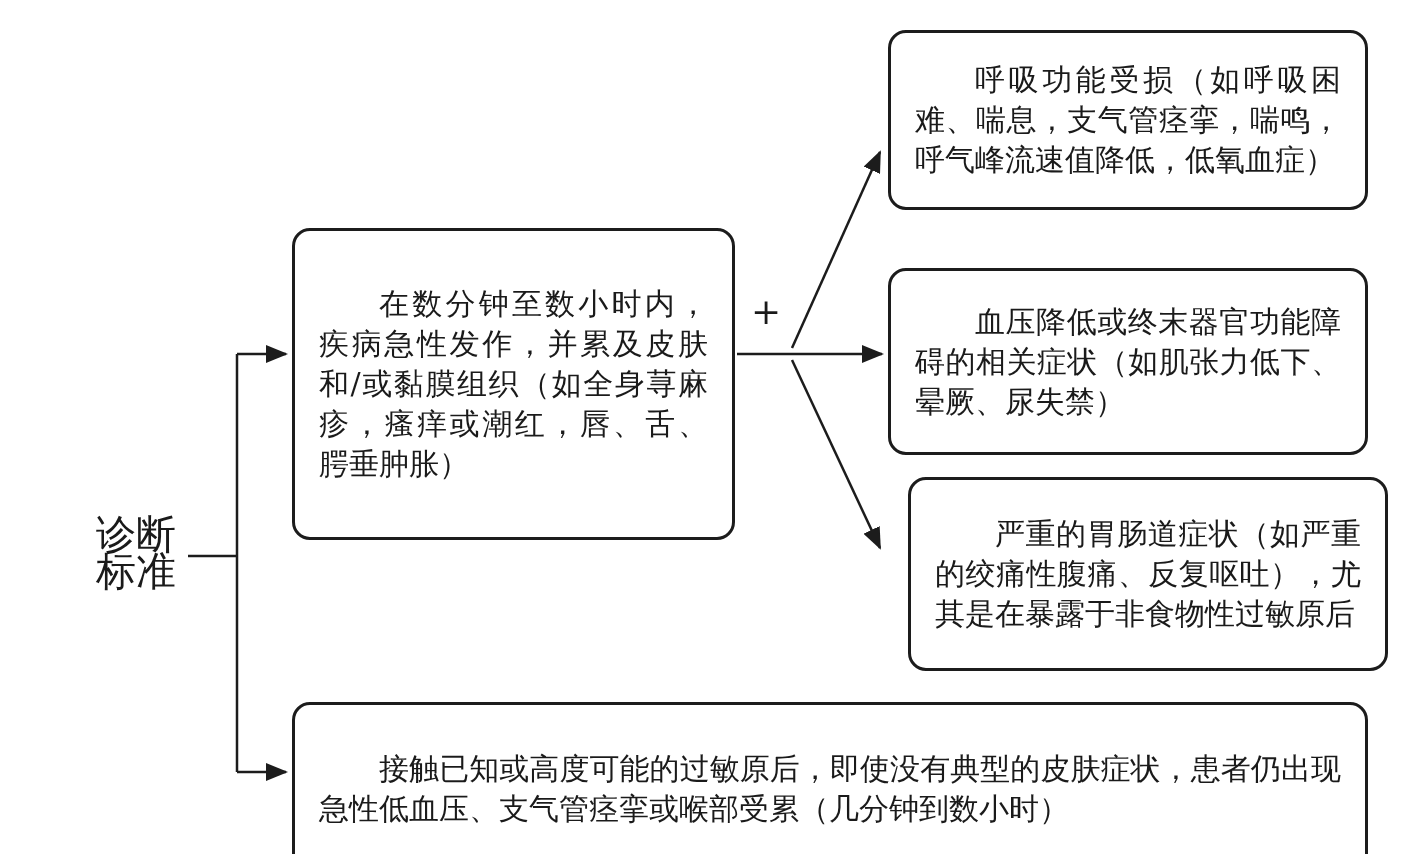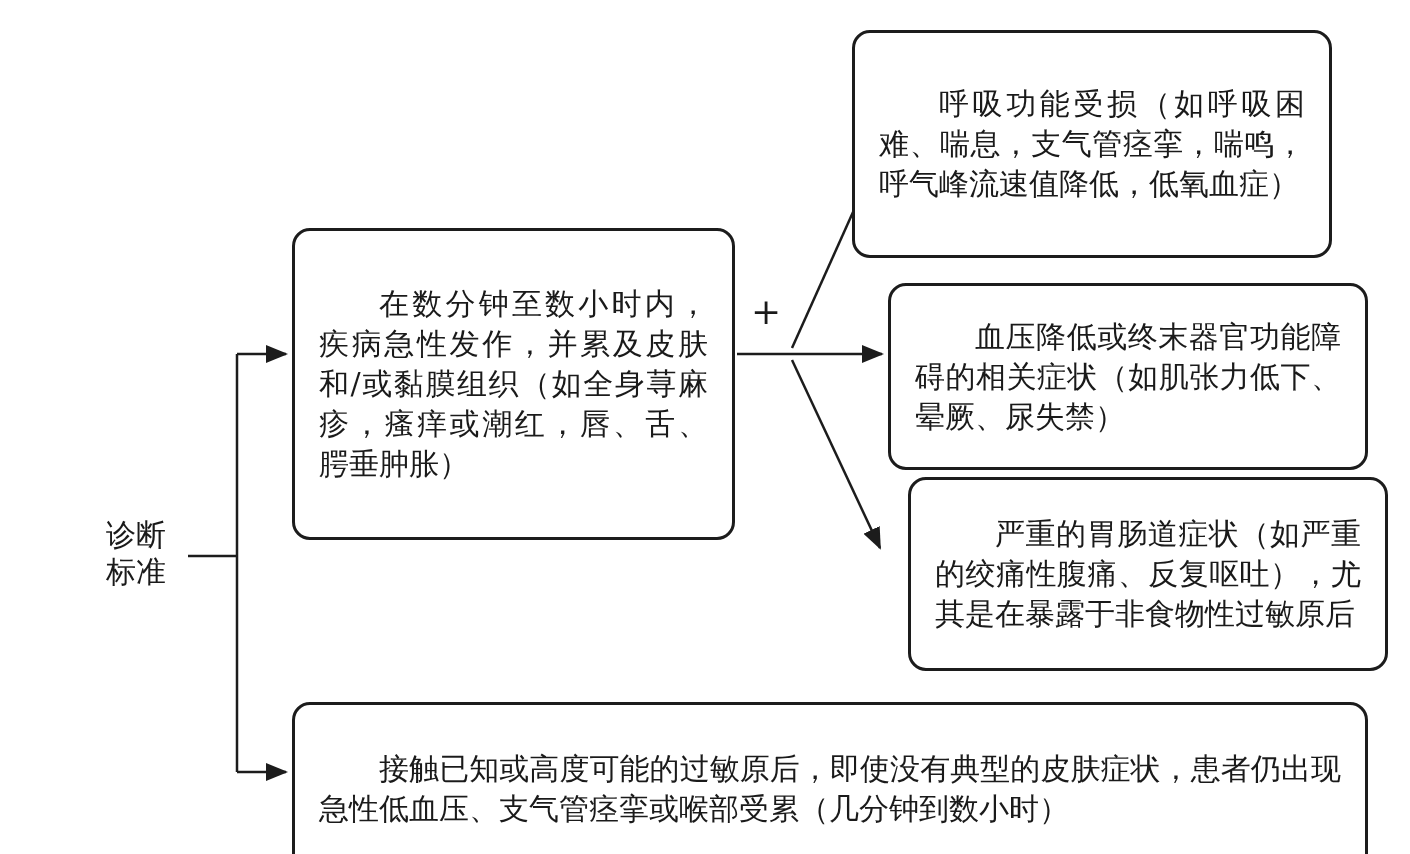--- a/index.html
+++ b/index.html
@@ -41,31 +41,31 @@
     margin: 0;
     padding: 0 24px;
     font-size: 30px;
     line-height: 40px;
     text-indent: 2em;
     text-align: justify;
     width: 100%;
     box-sizing: border-box;
   }
   .box-main   { left: 292px; top: 228px; width: 443px;  height: 312px; }
-  .box-resp   { left: 852px; top: 30px;  width: 480px;  height: 228px; }
-  .box-bp     { left: 888px; top: 283px; width: 480px;  height: 187px; }
+  .box-resp   { left: 888px; top: 30px;  width: 480px;  height: 180px; }
+  .box-bp     { left: 888px; top: 268px; width: 480px;  height: 187px; }
   .box-gi     { left: 888px; top: 477px; width: 480px;  height: 194px; margin-left: 20px; }
   .box-alt    { left: 292px; top: 702px; width: 1076px; height: 174px; }
   .root-label {
     position: absolute;
     left: 84px;
     top: 516px;
     width: 104px;
     text-align: center;
-    font-size: 30px;
+    font-size: 40px;
     line-height: 37px;
     white-space: pre-line;
   }
   .plus-sign {
     position: absolute;
     left: 748px;
     top: 294px;
     width: 36px;
     text-align: center;
     font-size: 36px;

